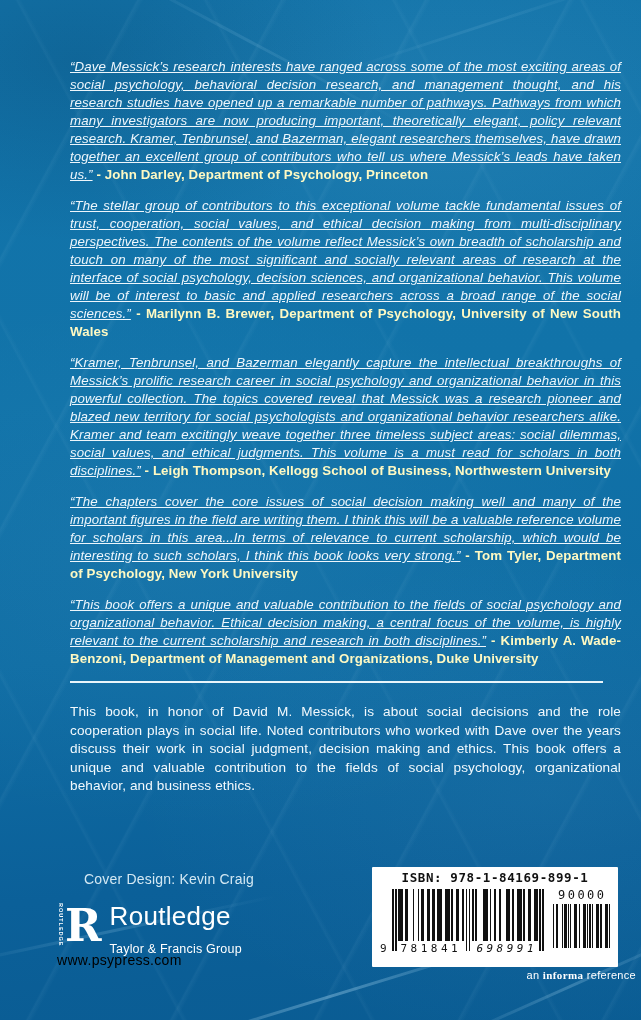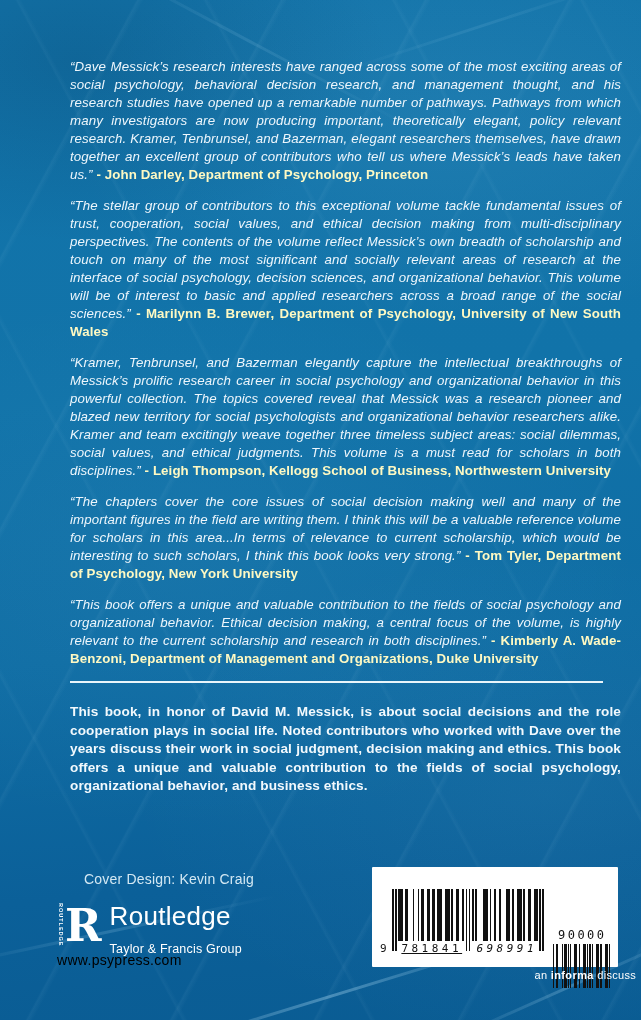--- a/index.html
+++ b/index.html
@@ -30,26 +30,26 @@
   .s3{width:340px;left:-60px;top:930px;transform:rotate(-12deg);opacity:.5;}
   .s4{width:380px;left:60px;top:40px;transform:rotate(28deg);opacity:.35;}
   .s5{width:300px;left:330px;top:25px;transform:rotate(-18deg);opacity:.3;}
 
   
   .content{position:absolute;left:70px;top:58px;width:551px;}
   .quote{
     margin:0 0 13px 0;font-size:13.3px;line-height:18px;
     text-align:justify;color:#edf6fc;letter-spacing:.1px;
   }
-  .quote .qt{font-style:italic;}
+  .quote .qt{font-style:italic;text-decoration:underline;}
   .quote .attr{font-weight:bold;font-style:normal;color:#fef9c3;}
   .rule{width:533px;height:2px;background:#e9f5fb;margin:6px 0 20px 0;}
   .description{
     margin:0;font-size:13.6px;line-height:18.6px;text-align:justify;
-    color:#f2f9fd;letter-spacing:.1px;font-weight:bold;
+    color:#f2f9fd;letter-spacing:.1px;
   }
 
   
   .cover-design{position:absolute;left:84px;top:871px;font-size:14px;color:#d3e8f3;letter-spacing:.2px;}
   .logo{position:absolute;left:57px;top:903px;display:flex;align-items:flex-start;color:#fff;}
   .logo-mark{display:flex;align-items:stretch;height:48px;margin-right:8px;}
   .logo-vert{
     writing-mode:vertical-rl;font-size:5.5px;font-weight:bold;letter-spacing:1px;
     color:#fff;line-height:7px;margin-right:1px;
   }
@@ -64,28 +64,28 @@
     background:#ffffff;color:#111;border-radius:1px;
   }
   .isbn-label{
     font-family:"DejaVu Sans Mono",monospace;font-weight:bold;
     font-size:12.5px;letter-spacing:.6px;text-align:center;margin-top:3px;white-space:nowrap;
   }
   .barcode-main{position:absolute;left:8px;top:22px;width:164px;height:72px;}
   .barcode-main svg{position:absolute;left:0;top:0;}
   .bc-digit{position:absolute;top:52px;height:16px;font-family:"DejaVu Sans Mono",monospace;font-size:11px;line-height:16px;color:#111;}
   .bc-lead{left:0;width:10px;}
-  .bc-left{left:17px;width:66px;text-align:center;letter-spacing:3.5px;text-indent:3.5px;text-decoration:underline;}
+  .bc-left{left:17px;width:66px;letter-spacing:3.5px;text-indent:3.5px;}
   .bc-right{left:92px;width:66px;text-align:center;letter-spacing:3.5px;text-indent:3.5px;font-style:italic;}
   .barcode-supp{position:absolute;left:180px;top:22px;width:58px;}
-  .supp-num{font-family:"DejaVu Sans Mono",monospace;font-size:12px;letter-spacing:2.5px;text-indent:2.5px;text-align:center;color:#111;line-height:13px;margin-top:40px;}
+  .supp-num{font-family:"DejaVu Sans Mono",monospace;font-size:12px;letter-spacing:2.5px;text-indent:2.5px;text-align:center;color:#111;line-height:13px;}
   .barcode-supp svg{display:block;margin-top:2px;}
 
   .informa{position:absolute;right:5px;top:969px;font-size:11px;color:#ffffff;letter-spacing:.3px;}
-  .informa b{letter-spacing:.4px;}
+  .informa b{letter-spacing:.4px;font-family:Liberation Serif, serif;}
 </style>
 </head>
 <body>
 
 <div class="bg">
   <div class="streak s1"></div>
   <div class="streak s2"></div>
   <div class="streak s3"></div>
   <div class="streak s4"></div>
   <div class="streak s5"></div>
@@ -109,20 +109,21 @@
     <div class="logo-r">R</div>
   </div>
   <div class="logo-text">
     <div class="name">Routledge</div>
     <div class="group">Taylor &amp; Francis Group</div>
   </div>
 </div>
 <div class="website">www.psypress.com</div>
 
 <div class="barcode-box">
+  <div class="isbn-label">ISBN: 978-1-84169-899-1</div>
   <div class="barcode-main">
     <svg id="ean13-svg" width="164" height="62" shape-rendering="crispEdges">
         <rect x="12.00" y="0" width="1.60" height="62" fill="#111111"></rect>
         <rect x="15.20" y="0" width="1.60" height="62" fill="#111111"></rect>
         <rect x="18.40" y="0" width="1.60" height="52" fill="#111111"></rect>
         <rect x="20.00" y="0" width="1.60" height="52" fill="#111111"></rect>
         <rect x="21.60" y="0" width="1.60" height="52" fill="#111111"></rect>
         <rect x="24.80" y="0" width="1.60" height="52" fill="#111111"></rect>
         <rect x="26.40" y="0" width="1.60" height="52" fill="#111111"></rect>
         <rect x="32.80" y="0" width="1.60" height="52" fill="#111111"></rect>
@@ -196,13 +197,13 @@
         <rect x="44.71" y="0" width="1.21" height="44" fill="#111111"></rect>
         <rect x="45.92" y="0" width="1.21" height="44" fill="#111111"></rect>
         <rect x="48.33" y="0" width="1.21" height="44" fill="#111111"></rect>
         <rect x="53.17" y="0" width="1.21" height="44" fill="#111111"></rect>
         <rect x="54.38" y="0" width="1.21" height="44" fill="#111111"></rect>
         <rect x="56.79" y="0" width="1.21" height="44" fill="#111111"></rect>
       </svg>
   </div>
 </div>
 
-<div class="informa"><span>an</span> <b>informa</b> <span>discuss</span></div>
+<div class="informa"><span>an</span> <b>informa</b> <span>reference</span></div>
 
 </body></html>

